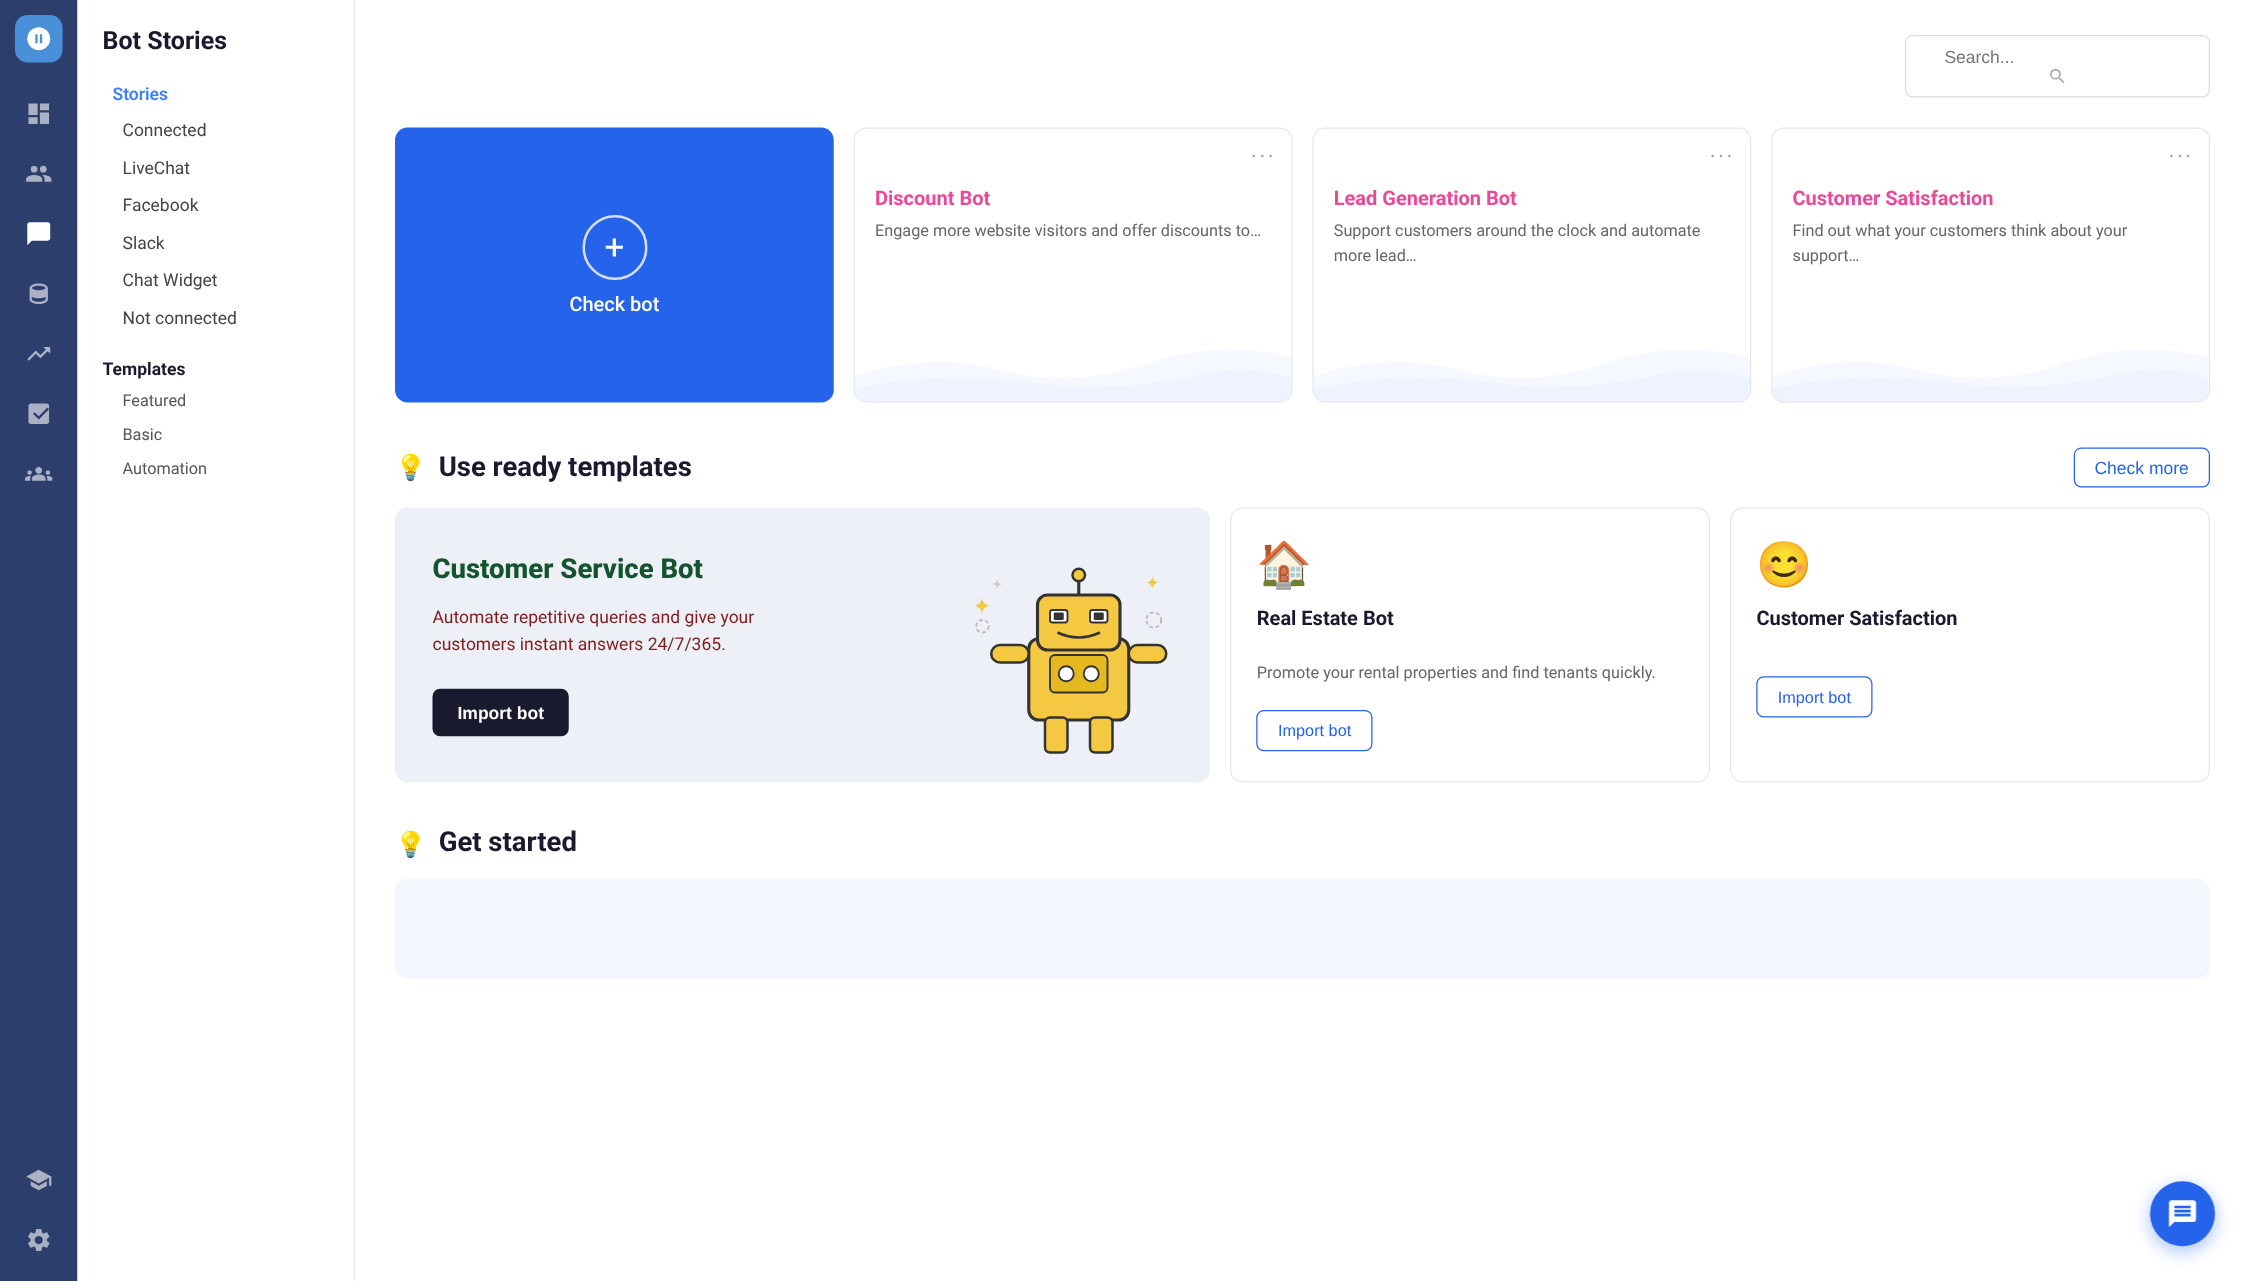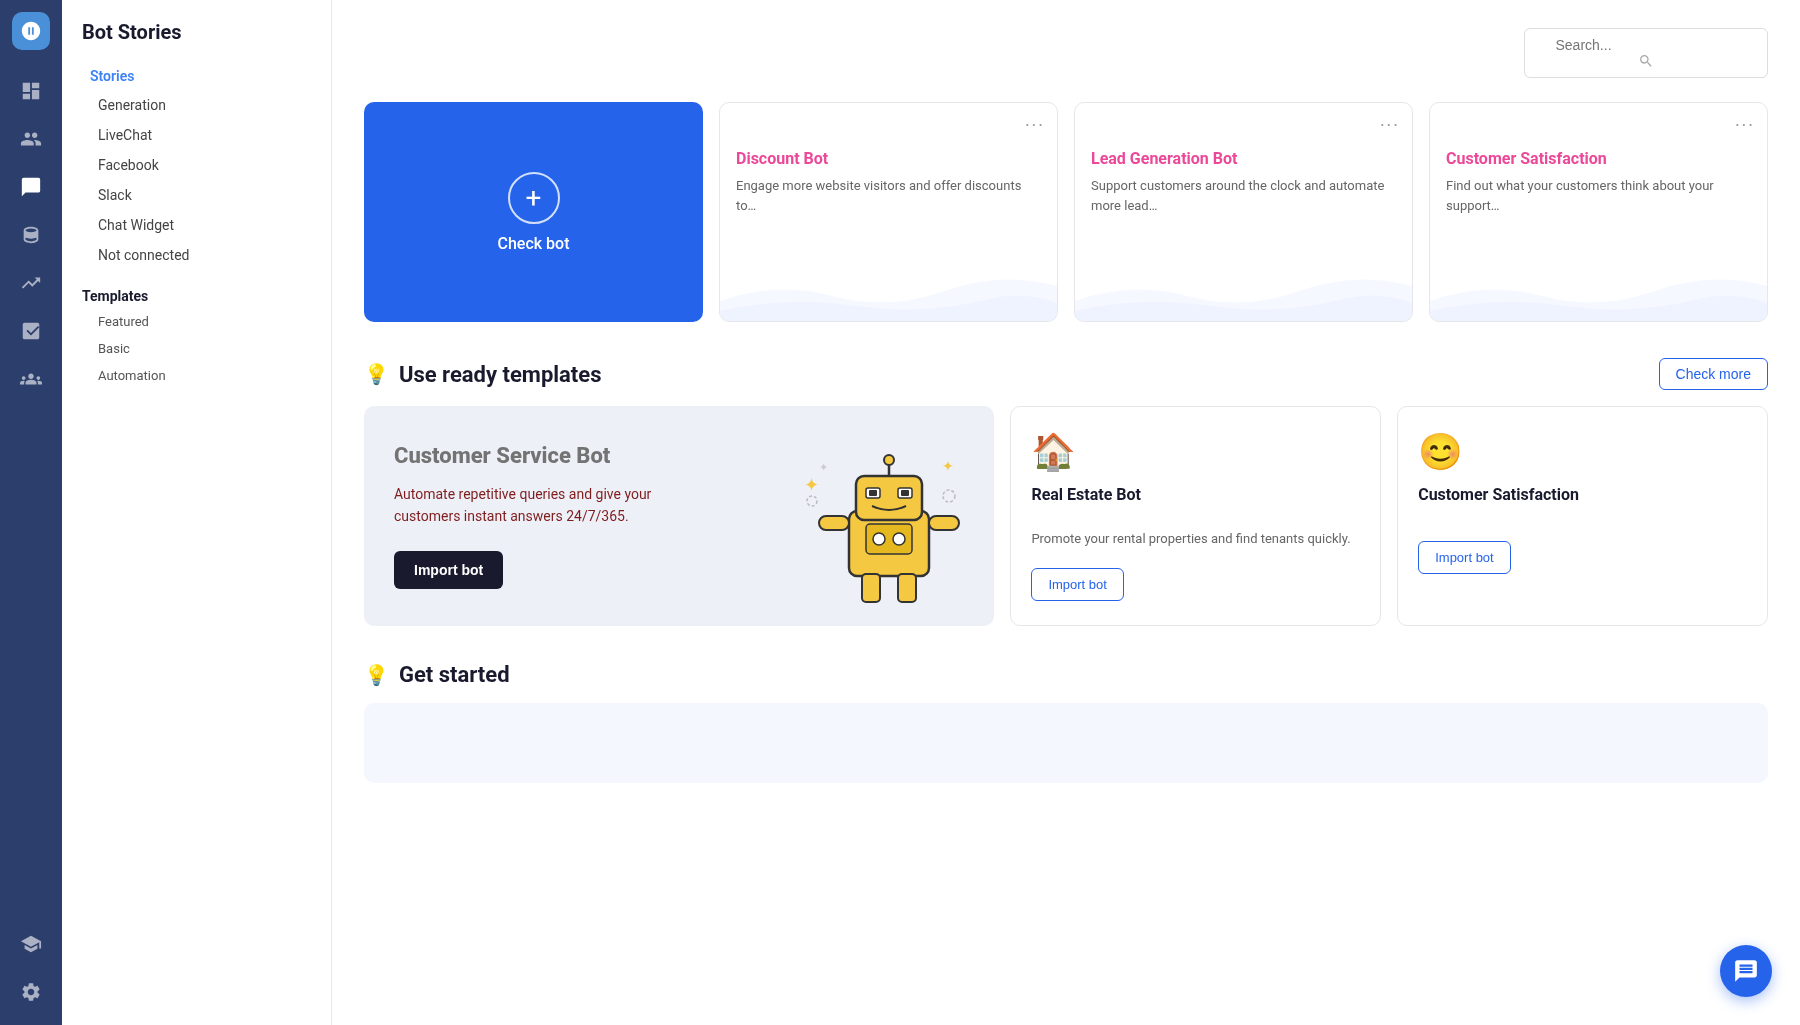--- a/index.html
+++ b/index.html
@@ -29,21 +29,21 @@
       border-radius: 8px;
       display: flex; align-items: center; justify-content: center;
       cursor: pointer;
       color: rgba(255,255,255,0.6);
     }
     .nav-icon.active { color: white; }
     .nav-icon svg { width: 22px; height: 22px; }
 
     
     .left-nav {
-      width: 270px;
+      width: 222px;
       background: #fff;
       border-right: 1px solid #e8e8e8;
       padding: 20px 0;
       flex-shrink: 0;
     }
     .left-nav .page-title {
       font-size: 20px;
       font-weight: 700;
       color: #1a1a2e;
       padding: 0 20px 18px 20px;
@@ -222,21 +222,21 @@
       position: relative;
       overflow: hidden;
       display: flex;
       flex-direction: column;
       justify-content: flex-start;
       min-height: 220px;
     }
     .template-featured-title {
       font-size: 22px;
       font-weight: 800;
-      color: #737373;
+      color: #14532d;
       margin-bottom: 12px;
       max-width: 300px;
       line-height: 1.3;
     }
     .template-featured-desc {
       font-size: 14px;
       color: #7f1d1d;
       margin-bottom: 24px;
       max-width: 280px;
       line-height: 1.6;
@@ -373,21 +373,21 @@
         <path d="M19.14 12.94c.04-.3.06-.61.06-.94 0-.32-.02-.64-.07-.94l2.03-1.58c.18-.14.23-.41.12-.61l-1.92-3.32c-.12-.22-.37-.29-.59-.22l-2.39.96c-.5-.38-1.03-.7-1.62-.94l-.36-2.54c-.04-.24-.24-.41-.48-.41h-3.84c-.24 0-.43.17-.47.41l-.36 2.54c-.59.24-1.13.57-1.62.94l-2.39-.96c-.22-.08-.47 0-.59.22L2.74 8.87c-.12.21-.08.47.12.61l2.03 1.58c-.05.3-.09.63-.09.94s.02.64.07.94l-2.03 1.58c-.18.14-.23.41-.12.61l1.92 3.32c.12.22.37.29.59.22l2.39-.96c.5.38 1.03.7 1.62.94l.36 2.54c.05.24.24.41.48.41h3.84c.24 0 .44-.17.47-.41l.36-2.54c.59-.24 1.13-.56 1.62-.94l2.39.96c.22.08.47 0 .59-.22l1.92-3.32c.12-.22.07-.47-.12-.61l-2.01-1.58zM12 15.6c-1.98 0-3.6-1.62-3.6-3.6s1.62-3.6 3.6-3.6 3.6 1.62 3.6 3.6-1.62 3.6-3.6 3.6z"></path>
       </svg>
   </div>
 </div>
 
 <div class="left-nav">
   <div class="page-title">Bot Stories</div>
 
   <div class="nav-section-label">Stories</div>
 
-  <div class="nav-item">Generation</div>
+  <div class="nav-item">Connected</div>
   <div class="nav-item">LiveChat</div>
   <div class="nav-item">Facebook</div>
   <div class="nav-item">Slack</div>
   <div class="nav-item">Chat Widget</div>
   <div class="nav-item">Not connected</div>
 
   <div class="nav-section-group">
     <div class="nav-group-label">Templates</div>
     <div class="nav-sub-item">Featured</div>
     <div class="nav-sub-item">Basic</div>

